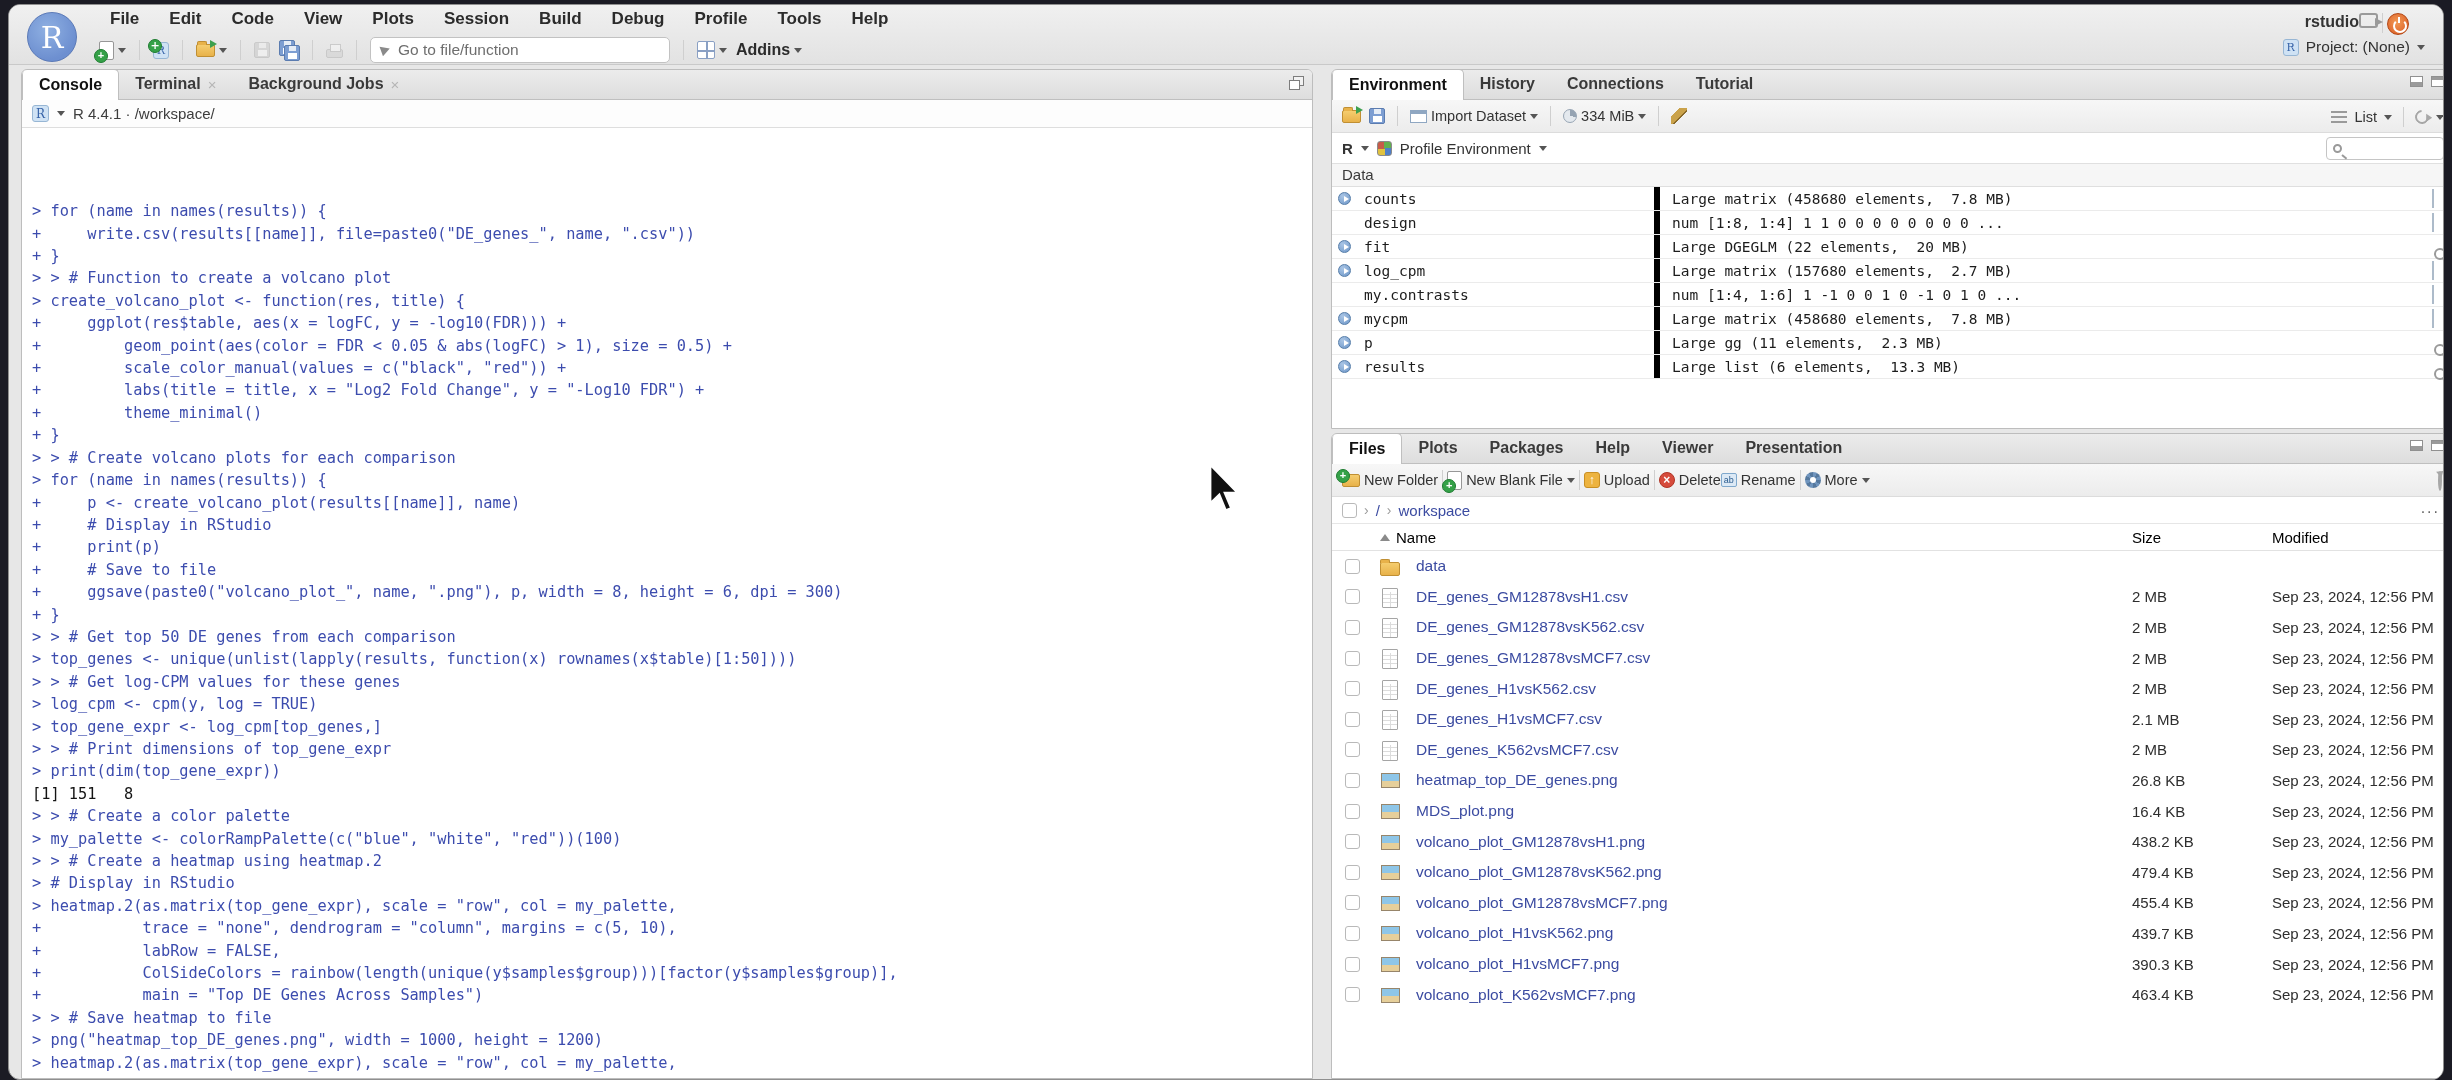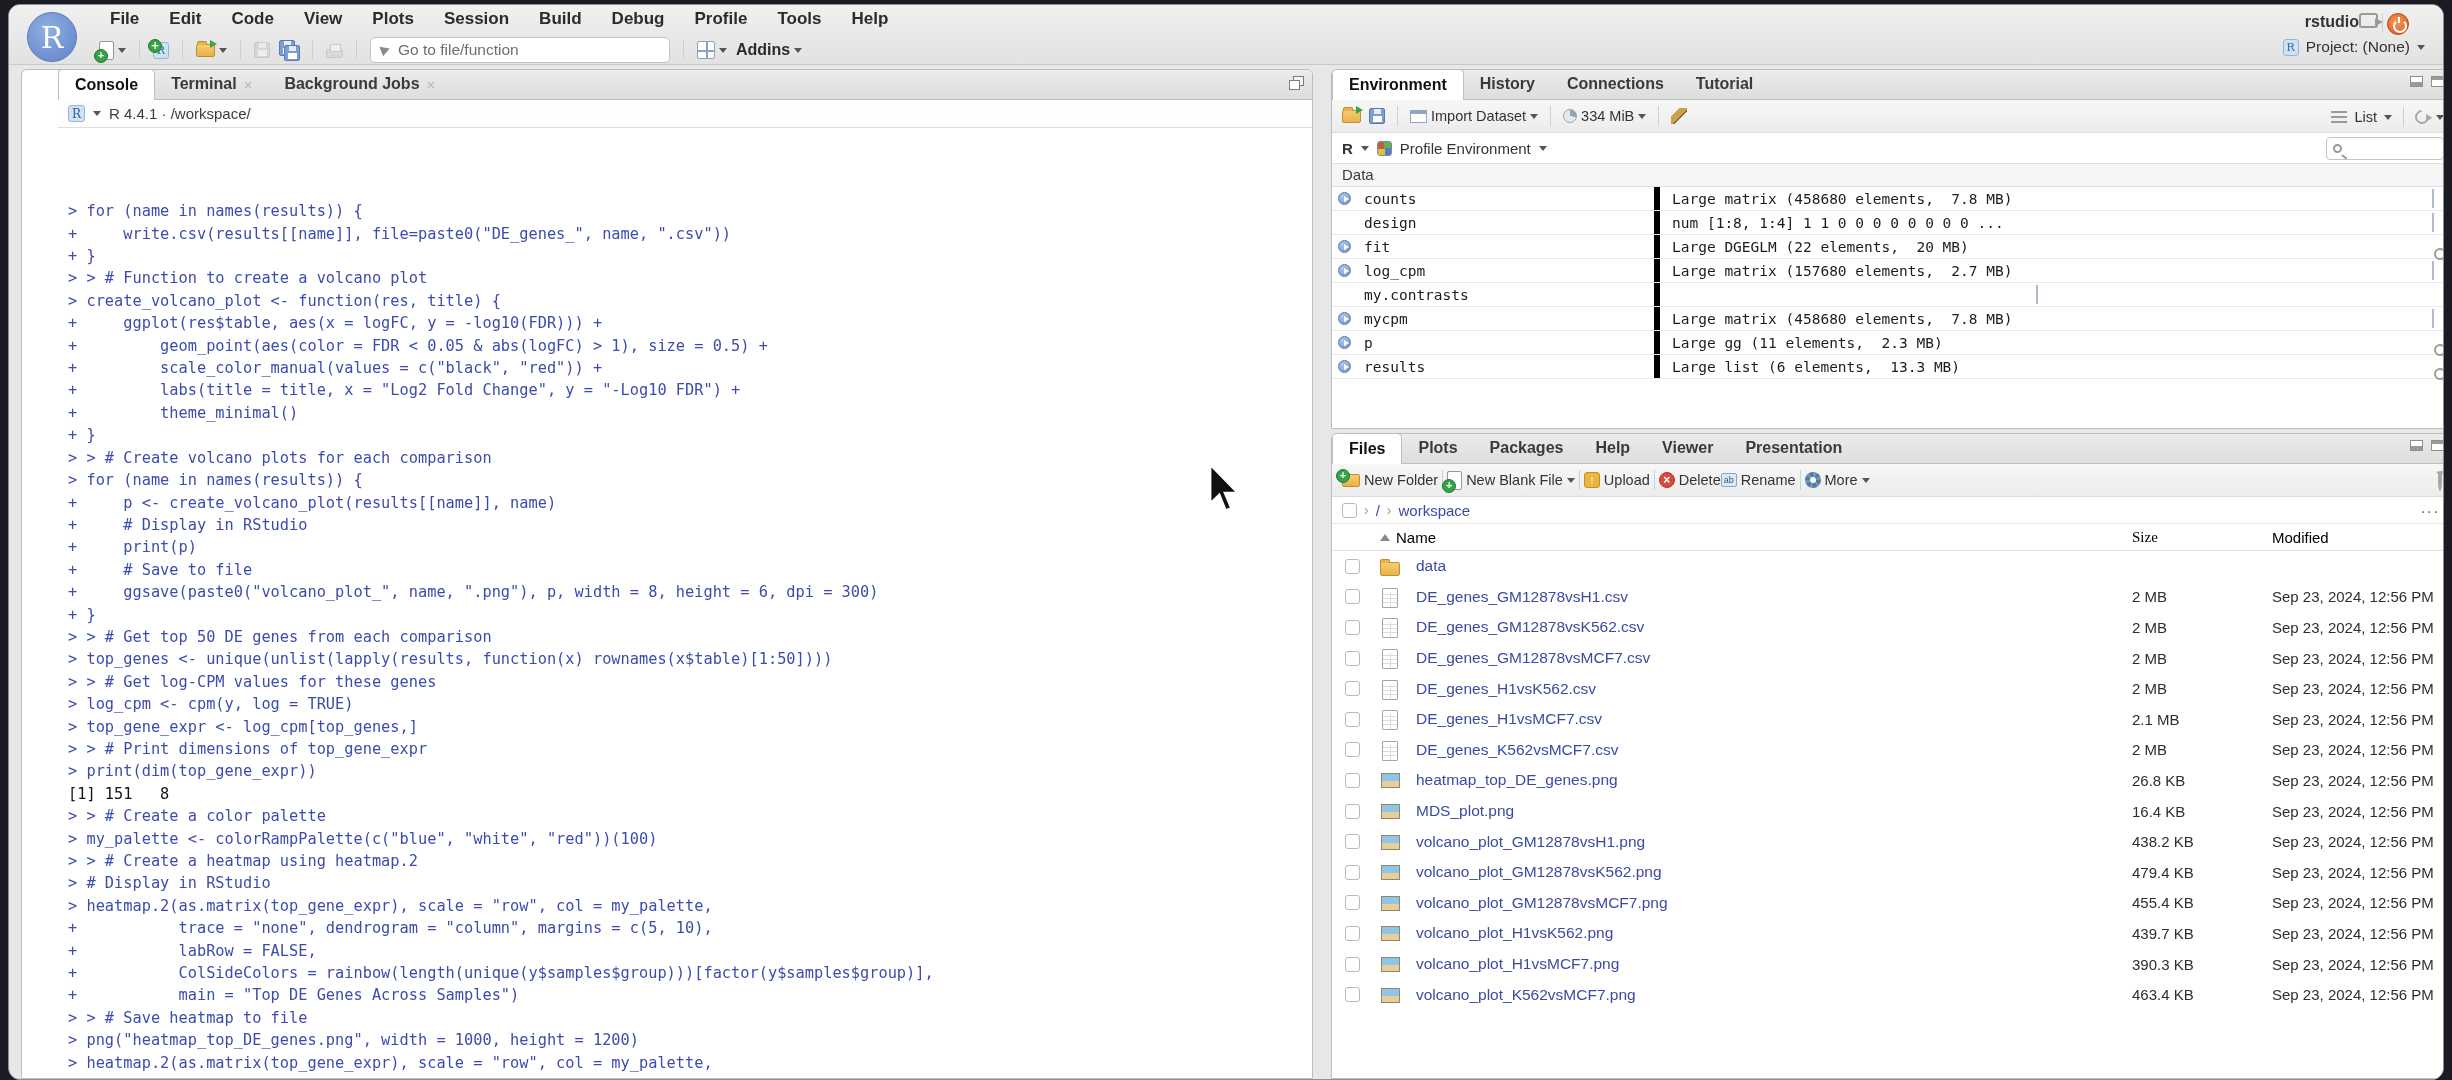--- a/index.html
+++ b/index.html
@@ -76,21 +76,21 @@
   .tab.active { background:#fff; border:1px solid #bfbfbf; border-bottom:none; border-radius:5px 5px 0 0; margin-bottom:-1px; height:31px; color:#111; }
   .tab-x { color:#b5b5b5; font-size:15px; font-weight:400; }
   .pane-corner { position:absolute; right:8px; top:6px; display:flex; gap:8px; align-items:center; }
   .i-panes { width:15px; height:14px; position:relative; }
   .i-panes::before { content:""; position:absolute; right:0; top:0; width:9px; height:8px; border:1.5px solid #7d7d7d; background:#f2f2f2; }
   .i-panes::after { content:""; position:absolute; left:0; bottom:0; width:9px; height:8px; border:1.5px solid #7d7d7d; background:#fff; }
   .i-min { width:13px; height:11px; border:1px solid #909090; background:linear-gradient(#fff 60%, #9a9a9a 60%); }
   .i-max { width:13px; height:11px; border:1px solid #909090; background:linear-gradient(#9a9a9a 30%, #fff 30%); }
 
   
-  #console-pane { left:12px; top:64px; width:1292px; height:1010px;padding-left:36px; }
+  #console-pane { left:12px; top:64px; width:1292px; height:1010px; }
   .rversion { height:28px; border-bottom:1px solid #dedede; display:flex; align-items:center; gap:8px; padding:0 10px; background:#fdfdfd; position:relative; }
   .r-badge { width:17px; height:17px; border-radius:3px; background:#cfe2f4; border:1px solid #97b6d4; color:#3763a8;
              font-family:"DejaVu Serif",serif; font-size:12px; display:flex; align-items:center; justify-content:center; }
   .rv-text { font-size:15px; color:#3d3d3d; }
   .i-broom { width:16px; height:16px; background:linear-gradient(135deg, transparent 28%, #caa24a 28% 55%, #8a6a2a 55% 62%, transparent 62%); }
   .rv-right { position:absolute; right:10px; top:6px; opacity:.55; }
   .console-body { padding:5px 0 0 10px; font-family:"DejaVu Sans Mono",monospace; font-size:15.3px; line-height:22.4px; color:#3c4cae; white-space:pre; overflow:hidden; height:950px; }
   .cline.out { color:#141414; }
 
   
@@ -384,20 +384,21 @@
           </span>
           <span class="env-value">Large matrix (157680 elements,  2.7 MB)</span>
           <span class="env-action"><span class="ic ic-grid"></span></span>
         </div>
 
         <div class="env-row">
           <span class="exp exp-no"></span>
           <span class="env-name-cell">
             <span class="env-name">my.contrasts</span>
           </span>
+          <span class="env-value">num [1:4, 1:6] 1 -1 0 0 1 0 -1 0 1 0 ...</span>
           <span class="env-action"><span class="ic ic-grid"></span></span>
         </div>
 
         <div class="env-row">
           <span class="exp exp-yes"></span>
           <span class="env-name-cell">
             <span class="env-name">mycpm</span>
           </span>
           <span class="env-value">Large matrix (458680 elements,  7.8 MB)</span>
           <span class="env-action"><span class="ic ic-grid"></span></span>
@@ -495,21 +496,21 @@
       <span class="chev">›</span>
       <span class="crumb">workspace</span>
       <span class="bc-more">...</span>
     </div>
     <div class="files-header">
       <span></span>
       <span class="sort-name">
         <span class="tri-up"></span>
         <span class="col-label">Name</span>
       </span>
-      <span class="col-label" style="grid-column:4;font-family:Liberation Serif, serif;">Size</span>
+      <span class="col-label" style="grid-column:4;">Size</span>
       <span class="col-label">Modified</span>
     </div>
     <div>
 
         <div class="file-row">
           <span class="checkbox"></span>
           <span class="ficon t-folder"></span>
           <span class="fname">data</span>
           <span class="fsize"></span>
           <span class="fdate"></span>

